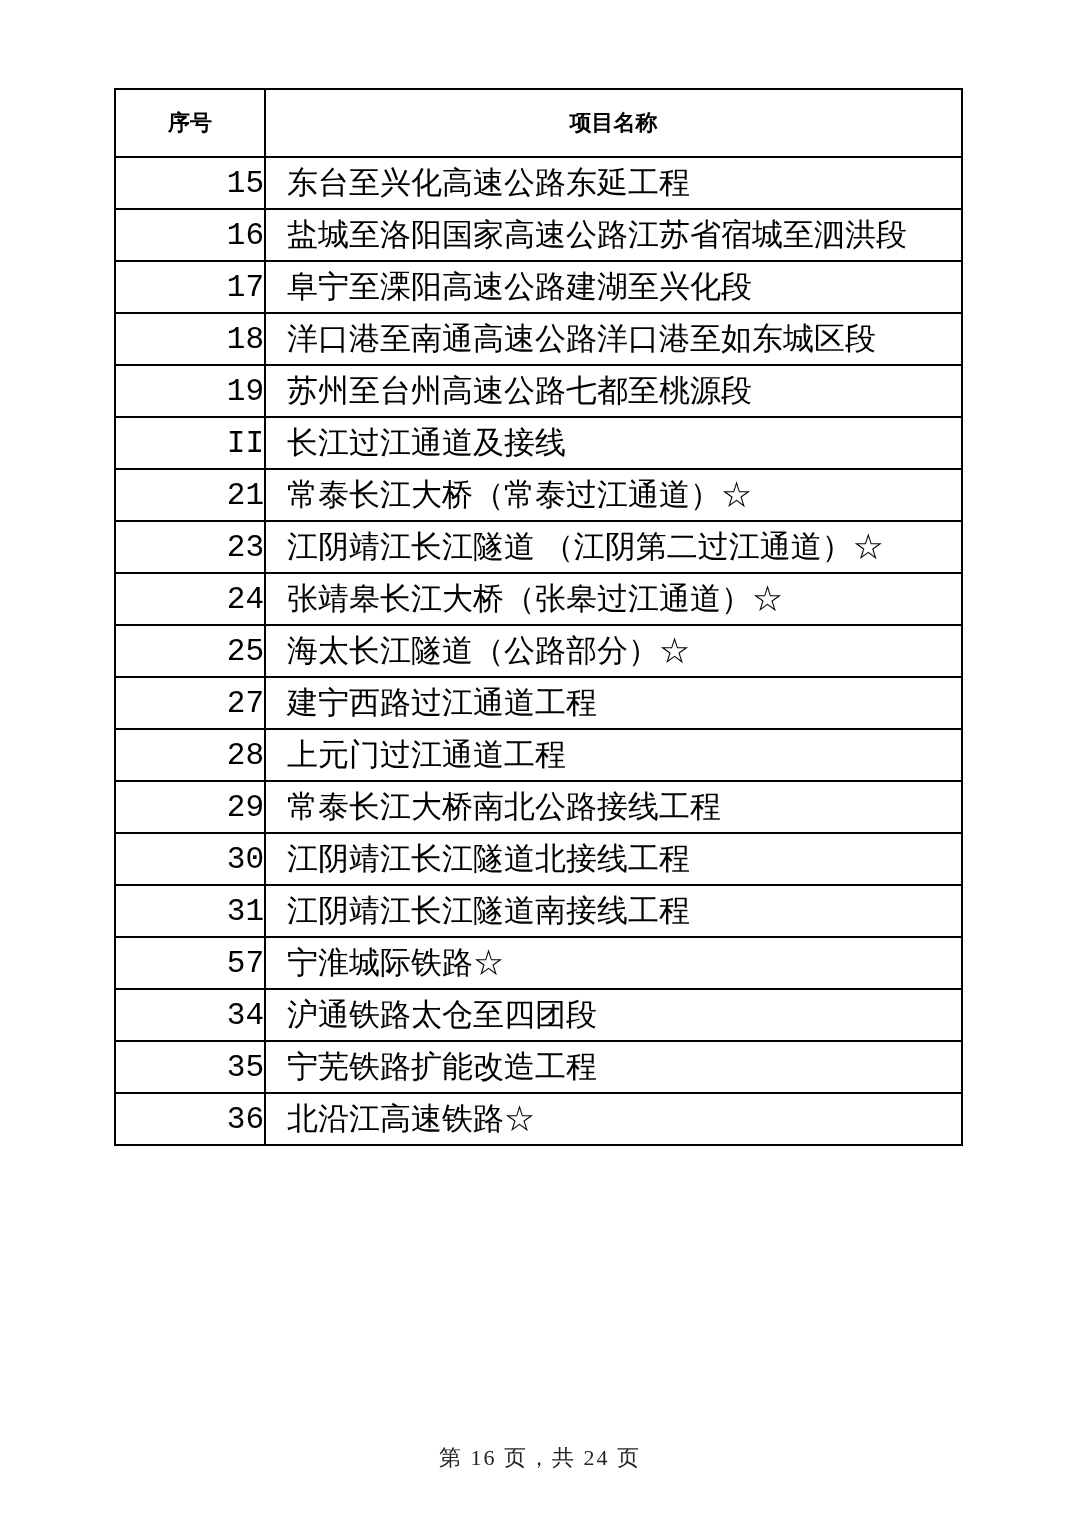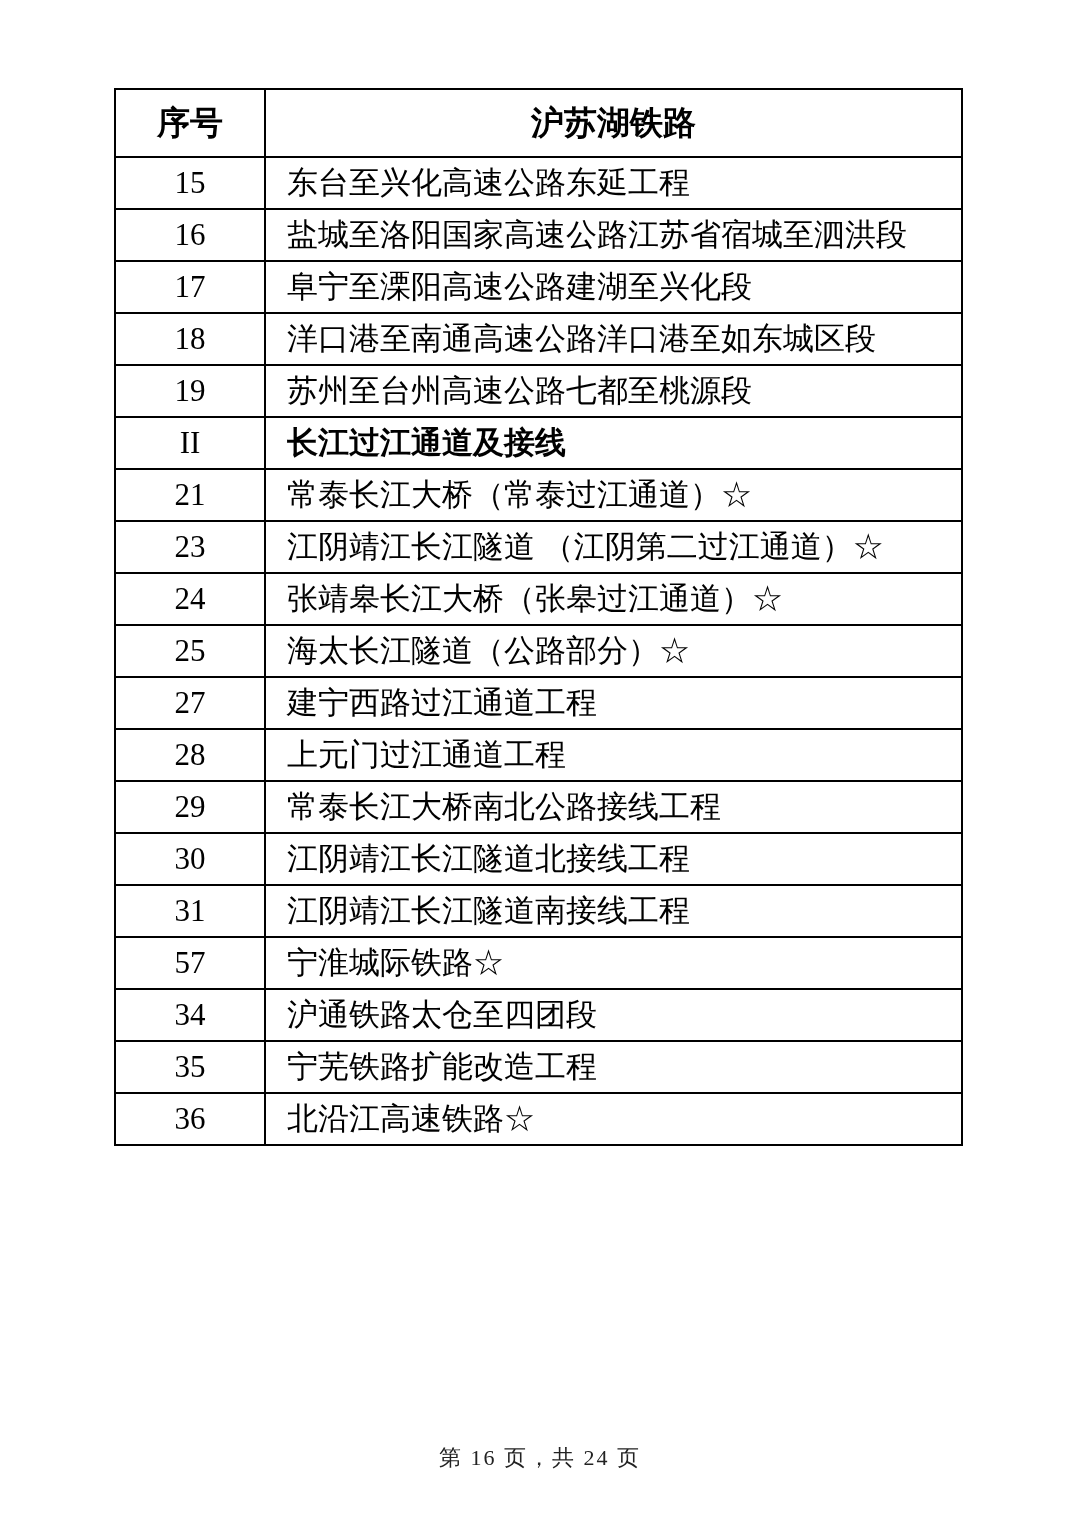--- a/index.html
+++ b/index.html
@@ -27,39 +27,39 @@
     border: 2px solid #000000;
     padding: 0;
     vertical-align: middle;
     overflow: hidden;
     white-space: nowrap;
   }
   .doc-table thead th {
     height: 66px;
     font-family: Liberation Sans, sans-serif;
     font-weight: bold;
-    font-size: 33px;
+    font-size: 22px;
     text-align: center;
   }
   .doc-table tbody td {
     height: 50px;
     font-size: 31px;
   }
   td.cell-no {
-    text-align: center;
-    font-family: Liberation Serif, serif;
+    text-align: right;
+    font-family: Liberation Mono, monospace;
   }
   td.cell-name {
     text-align: left;
     padding-left: 21px;
     font-family: "Liberation Serif", "DejaVu Serif", serif;
   }
   tr.section-row td.cell-name {
     font-family: "Liberation Sans", "DejaVu Sans", sans-serif;
-    font-weight: bold;
+    font-weight: normal;
   }
   .page-footer {
     position: absolute;
     left: 0;
     top: 1443px;
     width: 1080px;
     text-align: center;
     font-size: 22px;
     letter-spacing: 2px;
     color: #222222;
@@ -70,21 +70,21 @@
 <body>
 
 <table class="doc-table">
   <colgroup>
     <col class="col-no">
     <col class="col-name">
   </colgroup>
   <thead>
     <tr>
       <th>序号</th>
-      <th>沪苏湖铁路</th>
+      <th>项目名称</th>
     </tr>
   </thead>
   <tbody id="table-body">
   <tr>
     <td class="cell-no">15</td>
     <td class="cell-name">东台至兴化高速公路东延工程</td>
   </tr>
 
   <tr>
     <td class="cell-no">16</td>

